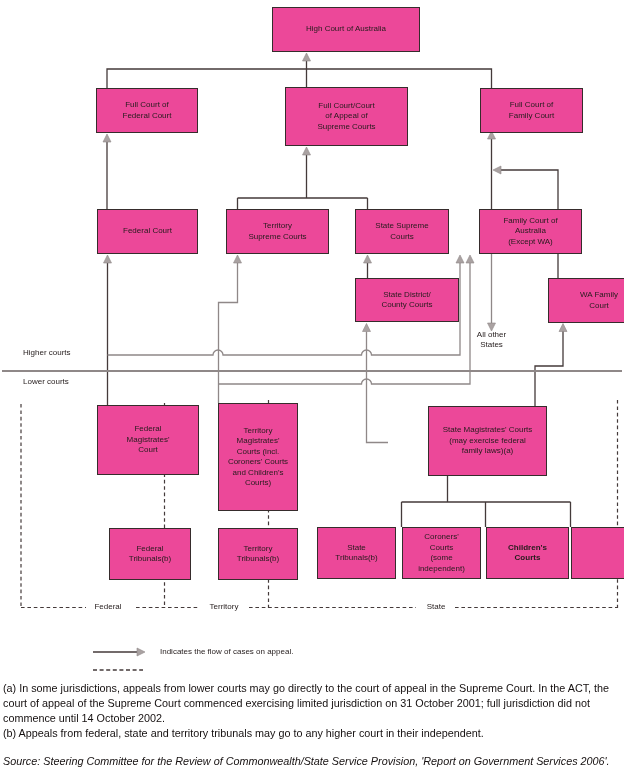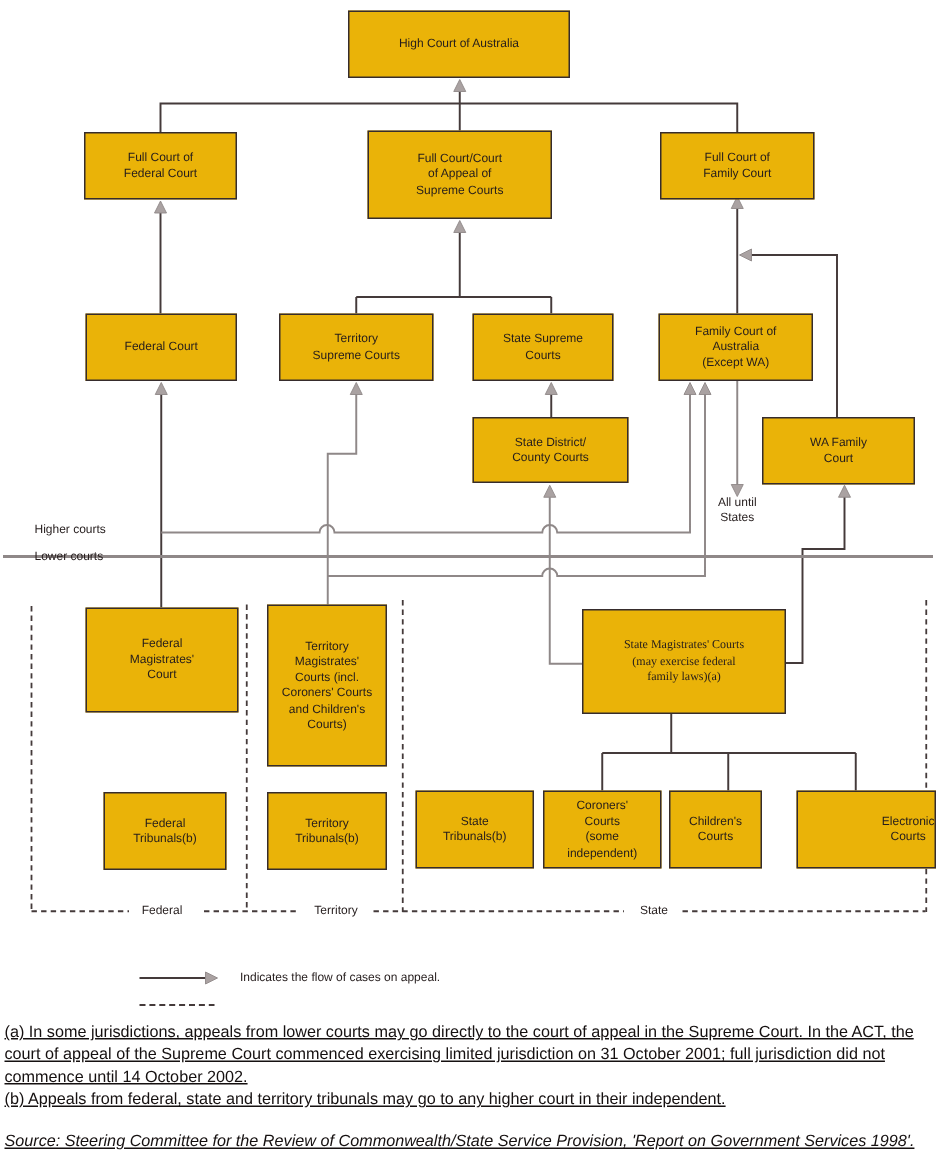--- a/index.html
+++ b/index.html
@@ -2,35 +2,36 @@
 <html><head>
 <meta charset="utf-8">
 <style>
   html,body{margin:0;padding:0;background:#fff;}
   .canvas{
     position:relative;width:624px;height:780px;background:#fff;overflow:hidden;
     font-family:"Liberation Sans",sans-serif;color:#241c1c;
   }
   svg.lines{position:absolute;left:0;top:0;z-index:1;}
   .box{
-    position:absolute;z-index:2;background:#eab308;border:1.4px solid #362c2c;
+    position:absolute;z-index:2;background:#ec4899;border:1.4px solid #362c2c;
     display:flex;align-items:center;justify-content:center;text-align:center;
     box-sizing:border-box;
+    margin-left:40px;
   }
   .box span{white-space:pre-line;font-size:8px;line-height:10.5px;color:#241c1c;}
   .lbl{
     position:absolute;z-index:3;font-size:8px;line-height:10px;color:#241c1c;
     white-space:pre-line;
   }
   .lbl.center{text-align:center;}
   .foot{
     position:absolute;z-index:3;left:3px;top:681px;width:618px;
     font-size:10.8px;line-height:15px;color:#151010;
   }
-  .foot p{margin:0;text-decoration:underline;}
+  .foot p{margin:0;}
   .foot .source{margin-top:13px;font-style:italic;}
 </style>
 </head>
 <body>
 
 <div class="canvas">
 
   <svg class="lines" width="624" height="780" viewBox="0 0 624 780">
 
     <g stroke="#443a3a" stroke-width="1.3" fill="none">
@@ -132,21 +133,21 @@
 Court</span>
     </div>
   <div class="box" style="left:178px;top:403px;width:80px;height:108px;">
       <span>Territory
 Magistrates'
 Courts (incl.
 Coroners' Courts
 and Children's
 Courts)</span>
     </div>
-  <div class="box" style="left:388px;top:406px;width:136px;height:70px;font-family:Liberation Serif, serif;">
+  <div class="box" style="left:388px;top:406px;width:119px;height:70px;">
       <span>State Magistrates' Courts
 (may exercise federal
 family laws)(a)</span>
     </div>
 
   <div class="box" style="left:69px;top:528px;width:82px;height:52px;">
       <span>Federal
 Tribunals(b)</span>
     </div>
   <div class="box" style="left:178px;top:528px;width:80px;height:52px;">
@@ -156,39 +157,39 @@
   <div class="box" style="left:277px;top:527px;width:79px;height:52px;">
       <span>State
 Tribunals(b)</span>
     </div>
   <div class="box" style="left:362px;top:527px;width:79px;height:52px;">
       <span>Coroners'
 Courts
 (some
 independent)</span>
     </div>
-  <div class="box" style="left:446px;top:527px;width:62px;height:52px;">
+  <div class="box" style="left:446px;top:527px;width:83px;height:52px;font-weight:bold;">
       <span>Children's
 Courts</span>
     </div>
   <div class="box" style="left:531px;top:527px;width:93px;height:52px;justify-content:flex-end;">
       <span>Electronic
 Courts</span>
     </div>
 
   <div class="lbl" style="left:23px;top:348px;">Higher courts</div>
-  <div class="lbl" style="left:23px;top:366px;">Lower courts</div>
-  <div class="lbl center" style="left:465px;top:330px;width:53px;">All until
+  <div class="lbl" style="left:23px;top:377px;">Lower courts</div>
+  <div class="lbl center" style="left:465px;top:330px;width:53px;">All other
 States</div>
 
   <div class="lbl center" style="left:88px;top:602px;width:40px;">Federal</div>
   <div class="lbl center" style="left:202px;top:602px;width:44px;">Territory</div>
   <div class="lbl center" style="left:420px;top:602px;width:32px;">State</div>
 
   <div class="lbl" style="left:160px;top:647px;">Indicates the flow of cases on appeal.</div>
 
   <div class="foot">
     <p>(a) In some jurisdictions, appeals from lower courts may go directly to the court of appeal in the Supreme Court. In the ACT, the court of appeal of the Supreme Court commenced exercising limited jurisdiction on 31 October 2001; full jurisdiction did not commence until 14 October 2002.</p>
     <p>(b) Appeals from federal, state and territory tribunals may go to any higher court in their independent.</p>
-    <p class="source">Source: Steering Committee for the Review of Commonwealth/State Service Provision, 'Report on Government Services 1998'.</p>
+    <p class="source">Source: Steering Committee for the Review of Commonwealth/State Service Provision, 'Report on Government Services 2006'.</p>
   </div>
 
 </div>
 
 </body></html>

